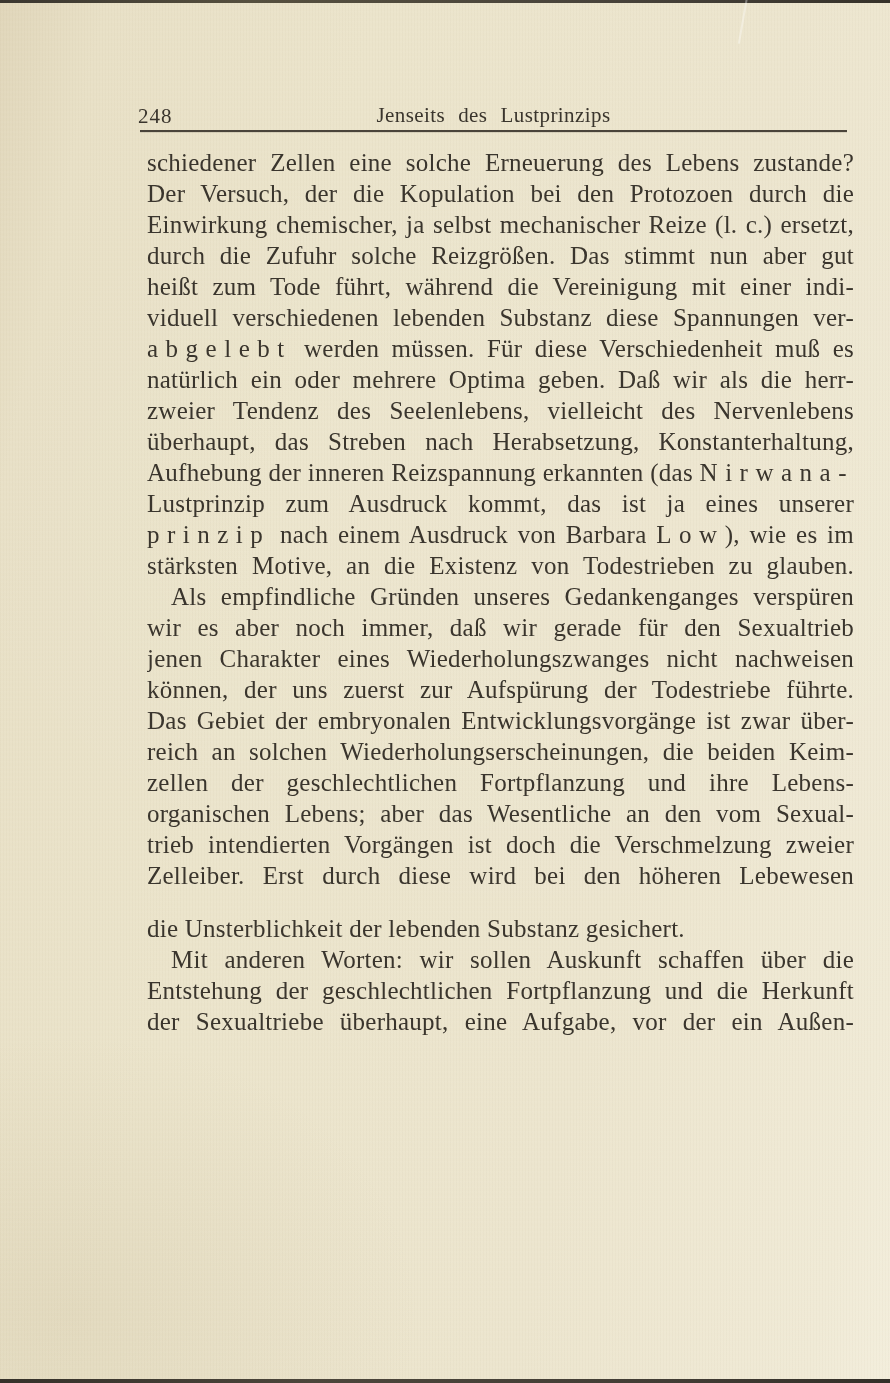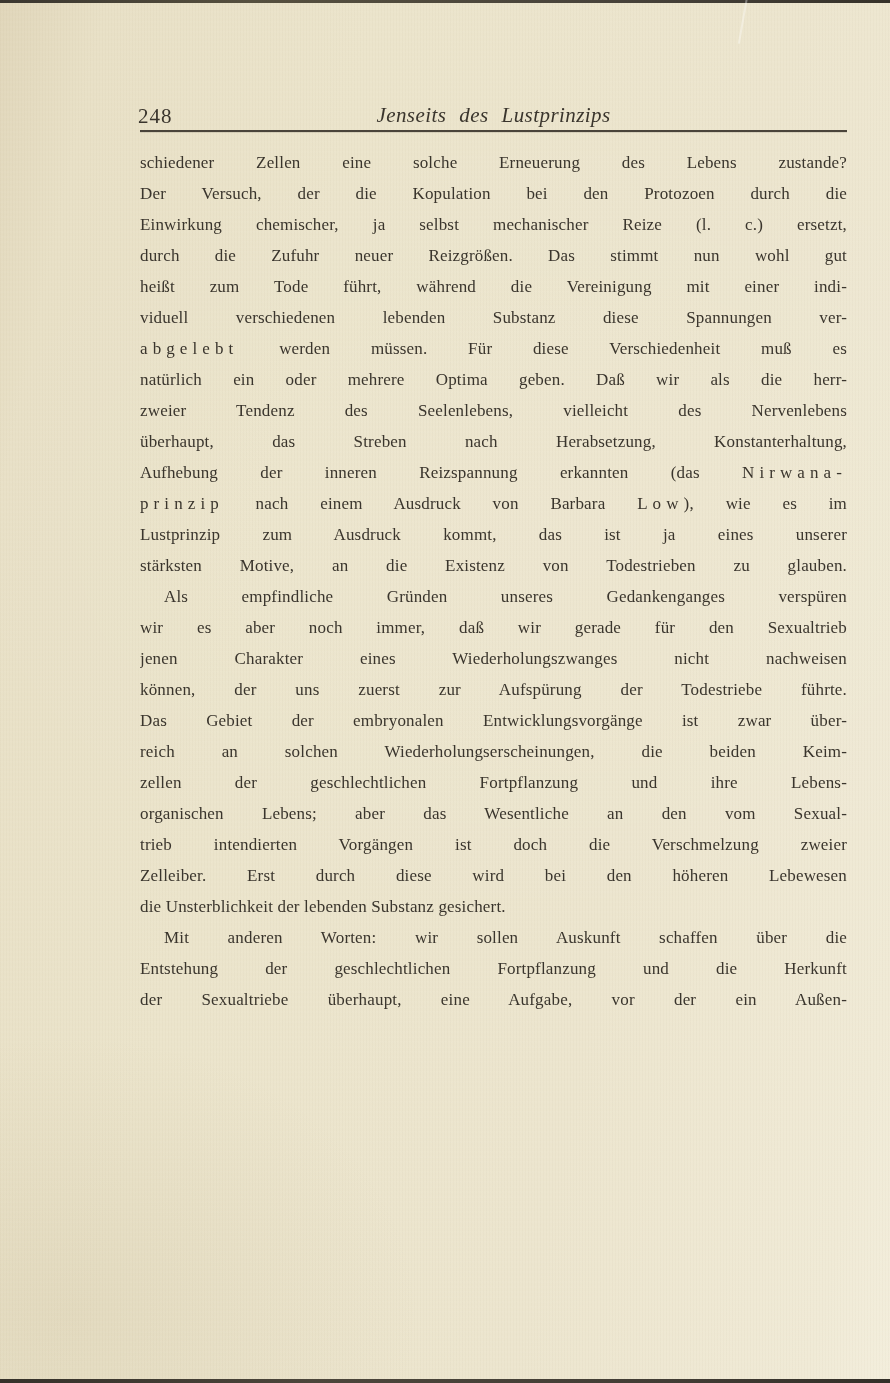--- a/index.html
+++ b/index.html
@@ -64,52 +64,52 @@
     bottom: 0;
     font-size: 21px;
     letter-spacing: 1px;
   }
   .running-title {
     position: absolute;
     left: 0;
     right: 0;
     bottom: 1px;
     text-align: center;
-    font-style: italic;
     font-size: 21px;
     word-spacing: 0.35em;
     letter-spacing: 0.02em;
   }
   .head-rule {
     position: absolute;
     top: 130px;
     left: 140px;
     width: 707px;
     height: 1.6px;
     background: var(--rule, #4a443a);
     box-shadow: 0 0.5px 0 rgba(74,68,58,0.25);
   }
   .text-block {
     position: absolute;
     top: 147px;
-    left: 140px;
+    left: 147px;
     width: 707px;
-    font-size: 17px;
+    font-size: 25px;
     line-height: 31px;
     letter-spacing: 0.01em;
   }
   .line {
     height: 31px;
     overflow: hidden;
     text-align: justify;
     text-align-last: justify;
   }
   .line.no-just {
     text-align: right;
     text-align-last: left;
+    margin-top: 22px;
   }
   .line.indent {
     text-indent: 24px;
   }
   .spaced {
     letter-spacing: 0.30em;
   }
 </style>
 </head>
 <body>
@@ -123,30 +123,30 @@
     <span class="pagenum">248</span>
     <span class="running-title">Jenseits des Lustprinzips</span>
   </header>
 
   <div class="head-rule"></div>
 
   <main class="text-block">
       <div class="line"><span>schiedener Zellen eine solche Erneuerung des Lebens zustande?</span></div>
       <div class="line"><span>Der Versuch, der die Kopulation bei den Protozoen durch die</span></div>
       <div class="line"><span>Einwirkung chemischer, ja selbst mechanischer Reize (l. c.) ersetzt,</span></div>
-      <div class="line"><span>durch die Zufuhr neuer Reizgrößen. Das stimmt nun wohl gut</span></div>
+      <div class="line"><span>durch die Zufuhr solche Reizgrößen. Das stimmt nun aber gut</span></div>
       <div class="line"><span>heißt zum Tode führt, während die Vereinigung mit einer indi-</span></div>
       <div class="line"><span>viduell verschiedenen lebenden Substanz diese Spannungen ver-</span></div>
       <div class="line"><span class="spaced">abgelebt</span><span> werden müssen. Für diese Verschiedenheit muß es</span></div>
       <div class="line"><span>natürlich ein oder mehrere Optima geben. Daß wir als die herr-</span></div>
       <div class="line"><span>zweier Tendenz des Seelenlebens, vielleicht des Nervenlebens</span></div>
       <div class="line"><span>überhaupt, das Streben nach Herabsetzung, Konstanterhaltung,</span></div>
       <div class="line"><span>Aufhebung der inneren Reizspannung erkannten (das </span><span class="spaced">Nirwana-</span></div>
+      <div class="line"><span>Lustprinzip zum Ausdruck kommt, das ist ja eines unserer</span></div>
       <div class="line"><span class="spaced">prinzip</span><span> nach einem Ausdruck von Barbara </span><span class="spaced">Low</span><span>), wie es im</span></div>
-      <div class="line"><span>Lustprinzip zum Ausdruck kommt, das ist ja eines unserer</span></div>
       <div class="line"><span>stärksten Motive, an die Existenz von Todestrieben zu glauben.</span></div>
       <div class="line indent"><span>Als empfindliche Gründen unseres Gedankenganges verspüren</span></div>
       <div class="line"><span>wir es aber noch immer, daß wir gerade für den Sexualtrieb</span></div>
       <div class="line"><span>jenen Charakter eines Wiederholungszwanges nicht nachweisen</span></div>
       <div class="line"><span>können, der uns zuerst zur Aufspürung der Todestriebe führte.</span></div>
       <div class="line"><span>Das Gebiet der embryonalen Entwicklungsvorgänge ist zwar über-</span></div>
       <div class="line"><span>reich an solchen Wiederholungserscheinungen, die beiden Keim-</span></div>
       <div class="line"><span>zellen der geschlechtlichen Fortpflanzung und ihre Lebens-</span></div>
       <div class="line"><span>organischen Lebens; aber das Wesentliche an den vom Sexual-</span></div>
       <div class="line"><span>trieb intendierten Vorgängen ist doch die Verschmelzung zweier</span></div>

